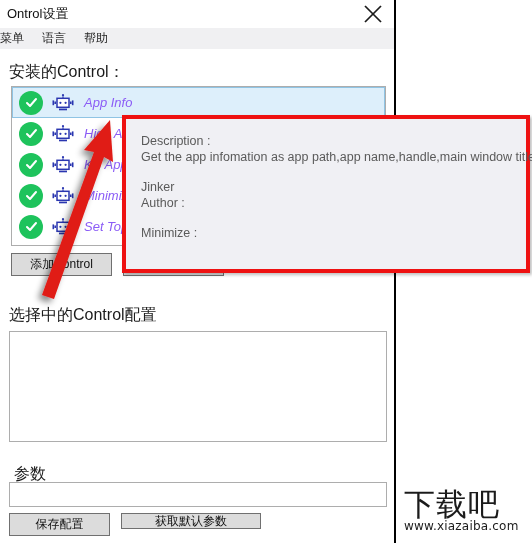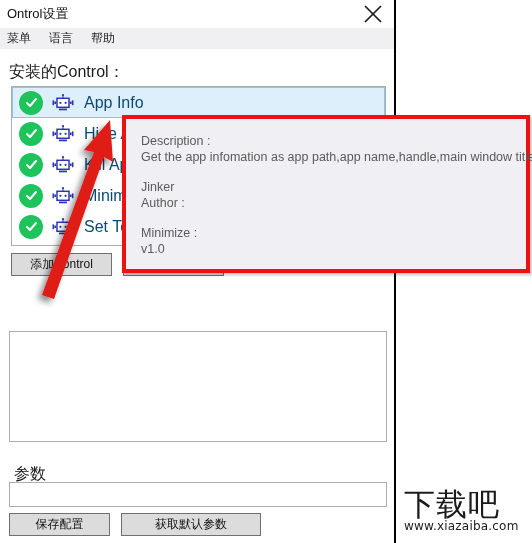--- a/index.html
+++ b/index.html
@@ -37,21 +37,20 @@
     width:34px;height:28px;
     display:flex;align-items:center;justify-content:center;
     cursor:pointer;
   }
   #close-button svg{display:block;}
 
   #menu-bar{
     height:21px;
     background:#f0f0f2;
     display:flex;align-items:center;
-    padding-left:7px;
   }
   .menu-item{
     font-size:12px;color:#262626;
     margin-right:18px;
     cursor:default;
     white-space:nowrap;
   }
 
   .field-label{
     font-size:16px;color:#1b1b1b;
@@ -92,22 +91,23 @@
     margin-right:8px;
   }
   .check-icon svg{display:block;}
   .bot-icon{
     width:24px;height:22px;flex:0 0 24px;
     margin-right:9px;
     display:flex;align-items:center;justify-content:center;
   }
   .bot-icon svg{display:block;}
   .row-label{
-    font-size:16px;color:#0c4a6e;
-    white-space:nowrap;
+    font-size:13px;color:#8b5cf6;
+    white-space:nowrap;
+    font-style:italic;
   }
 
   
   #list-buttons{
     position:absolute;left:11px;top:253px;
     display:flex;
   }
   .btn{
     height:23px;
     background:#dcdcdc;
@@ -151,21 +151,21 @@
     font-size:12px;color:#111111;
     font-family:"Liberation Sans","DejaVu Sans",sans-serif;
     padding:0 4px;
   }
 
   #bottom-buttons{
     position:absolute;left:9px;top:513px;
     display:flex;
   }
   #save-btn{width:101px;height:23px;margin-right:11px;}
-  #default-param-btn{width:140px;height:23px;}
+  #default-param-btn{width:140px;height:16px;}
 
   
   #tooltip{
     position:absolute;left:122px;top:115px;
     width:408px;height:158px;
     background:#f0f0f4;
     border:4px solid #ee1111;
     box-sizing:border-box;
     padding:14px 16px 0 15px;
     box-shadow:2px 2px 3px rgba(0,0,0,0.25);
@@ -347,20 +347,21 @@
       <span class="row-label">Set Top Most</span>
     </div>
 
   </div>
 
   <div id="list-buttons">
     <div id="add-control-btn" class="btn">添加Control</div>
     <div id="del-control-btn" class="btn"></div>
   </div>
 
+  <div id="config-label" class="field-label">选择中的Control配置</div>
 
   <textarea id="config-textarea" placeholder="" style=""></textarea>
 
   <div id="param-label" class="field-label">参数</div>
 
   <input id="param-input" type="text" placeholder="" style="">
 
   <div id="bottom-buttons">
     <div id="save-btn" class="btn">保存配置</div>
     <div id="default-param-btn" class="btn">获取默认参数</div>
@@ -369,21 +370,20 @@
 </div>
 
 <div id="tooltip">
   <div class="tt-line">Description :</div>
   <div class="tt-line">Get the app infomation as app path,app name,handle,main window title...</div>
   <div class="tt-gap"></div>
   <div class="tt-line">Jinker</div>
   <div class="tt-line">Author :</div>
   <div class="tt-gap"></div>
   <div class="tt-line">Minimize :</div>
-  <div class="tt-line">v1.0</div>
 </div>
 
 <div id="red-arrow">
   <svg width="120" height="200" viewBox="0 0 120 200">
     <defs>
       <filter id="arrowshadow" x="-40%" y="-40%" width="200%" height="200%">
         <feDropShadow dx="-4" dy="4" stdDeviation="3" flood-color="#000000" flood-opacity="0.45"></feDropShadow>
       </filter>
     </defs>
     <g filter="url(#arrowshadow)">

